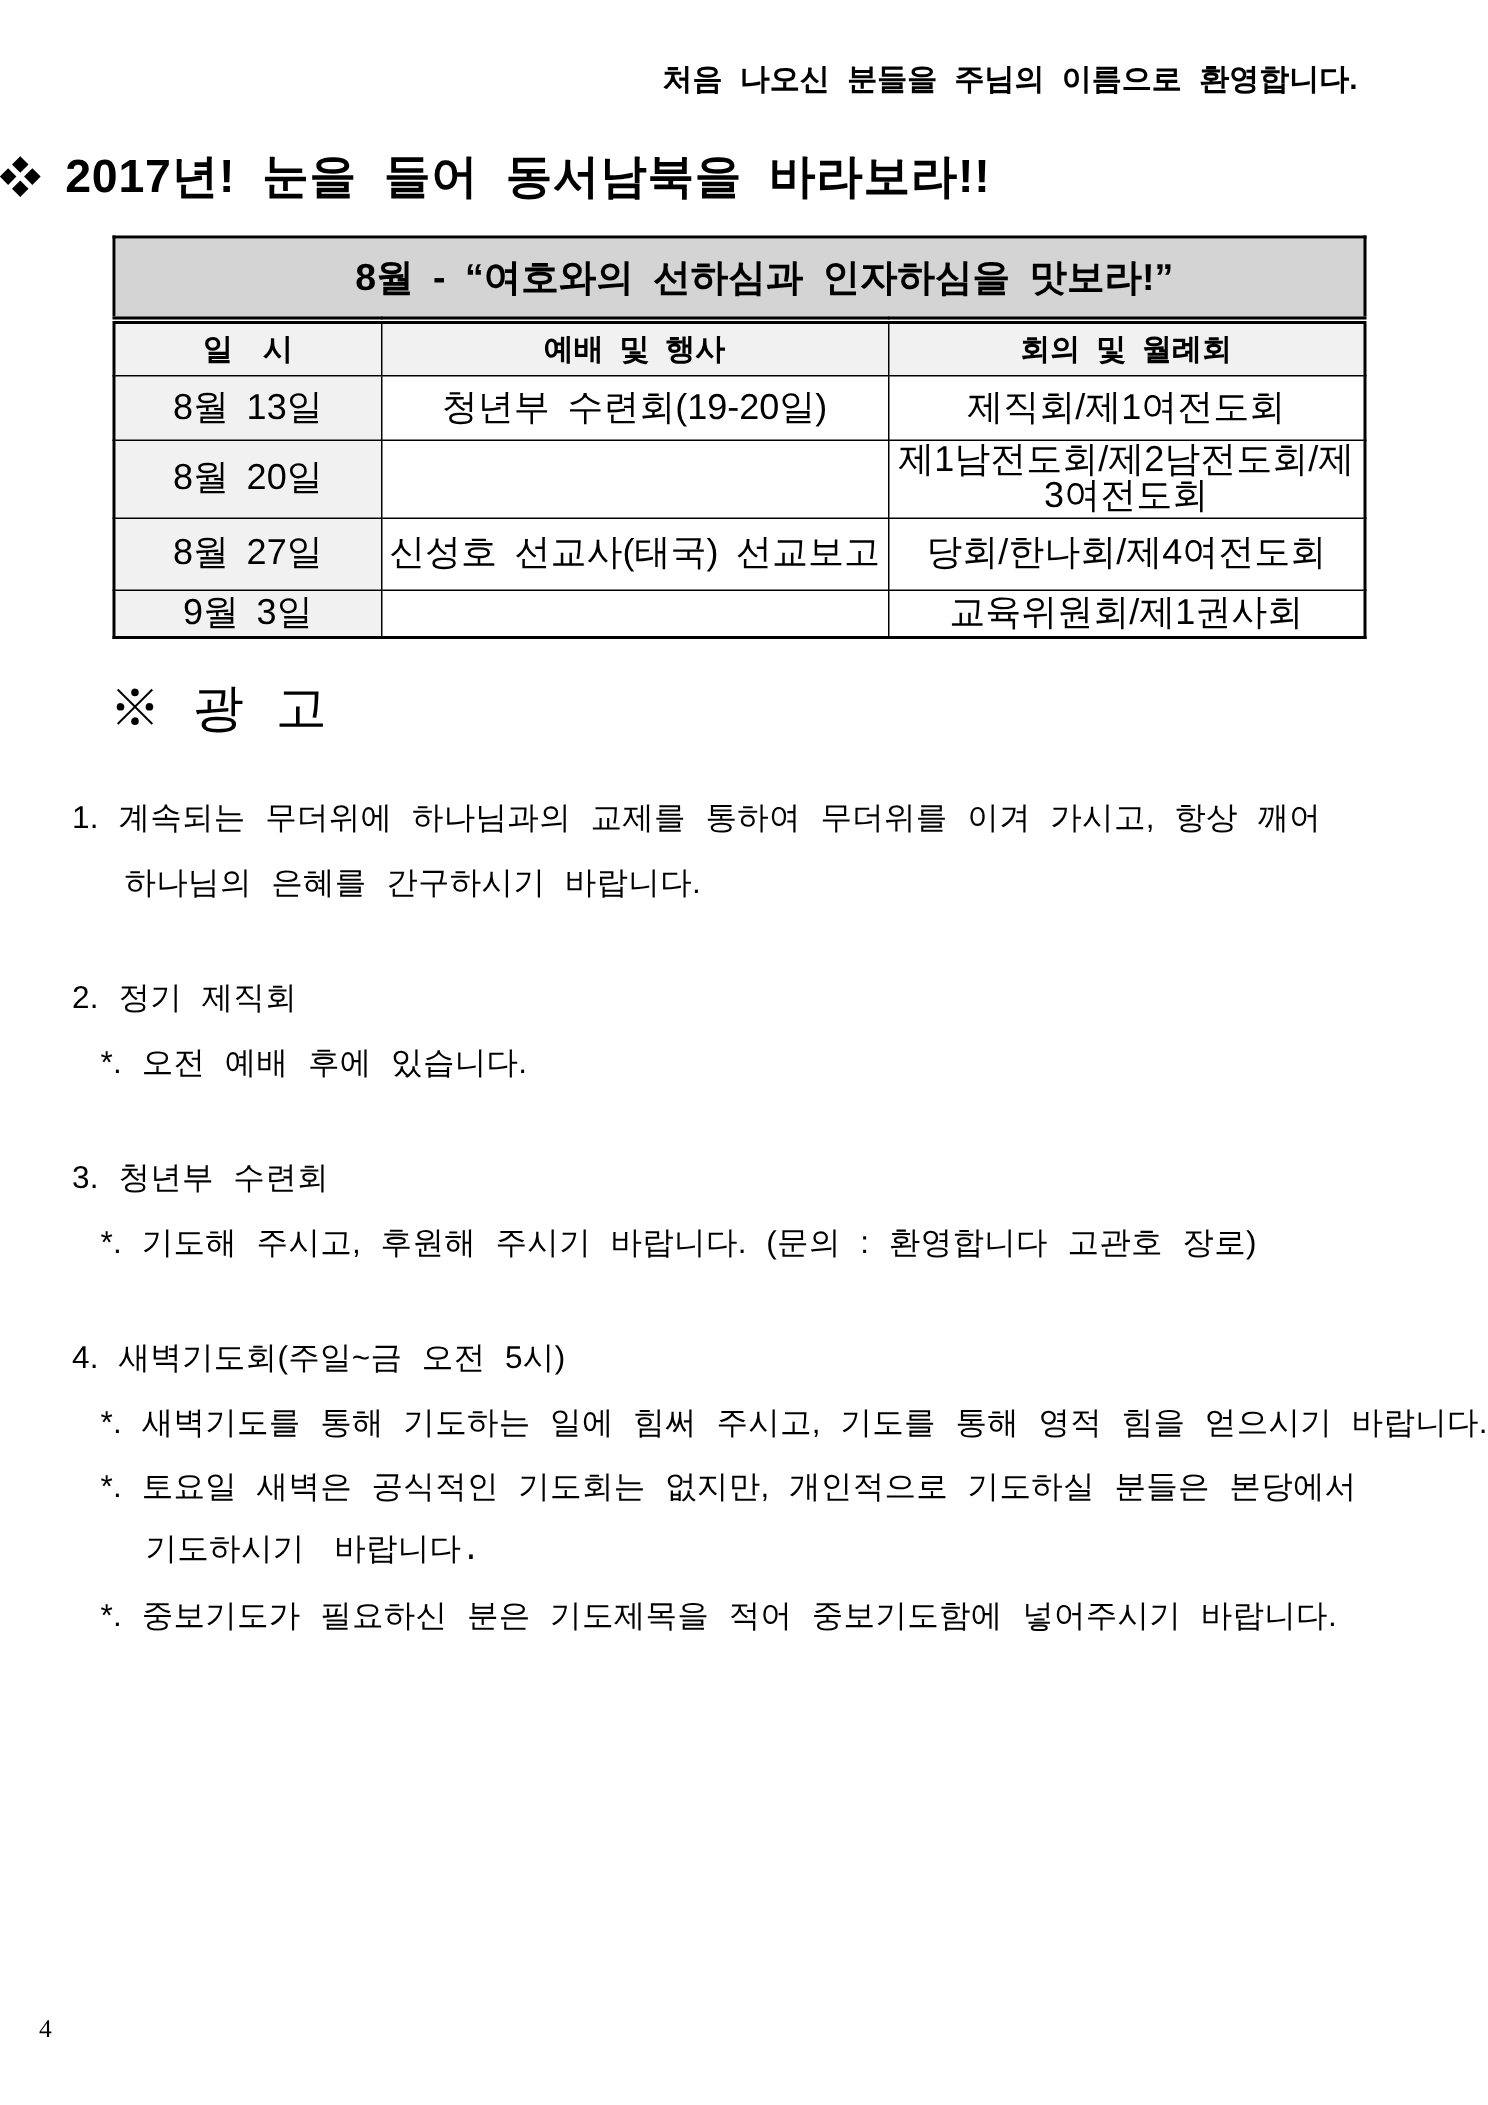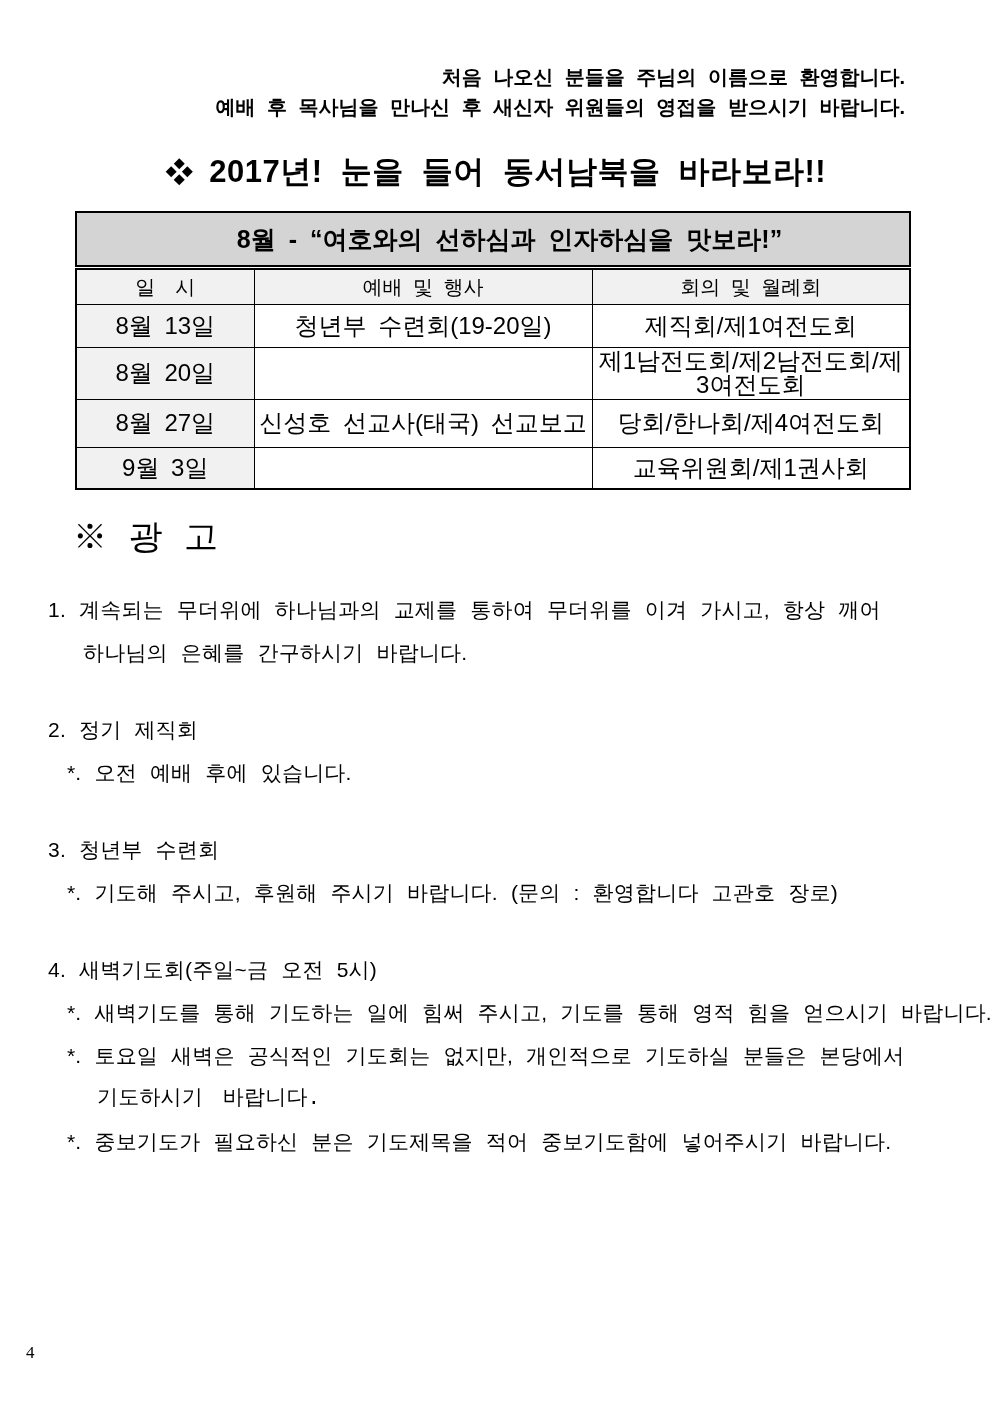--- a/index.html
+++ b/index.html
@@ -13,26 +13,25 @@
     padding-top: 38px;
   }
   
   .welcome {
     text-align: right;
     padding-right: 87px;
     font-size: 20px;
     font-weight: bold;
     line-height: 30px;
     word-spacing: 6px;
-    margin-top: 24px;
   }
   
   .main-title {
     margin-top: 28px;
-    text-align: center;
+    text-align: left;
     font-size: 31px;
     font-weight: bold;
     line-height: 44px;
     word-spacing: 9px;
     letter-spacing: 0.5px;
   }
   .main-title .marker { margin-right: 16px; font-size: 27px; }
   
   table.schedule {
     margin: 16px 0 0 75px;
@@ -55,28 +54,28 @@
     font-size: 25px;
     font-weight: bold;
     border-bottom: 5px double #000;
     word-spacing: 6px;
     padding-left: 33px;
   }
   tr.head-row { height: 37px; }
   tr.head-row th {
     background: var(--shade-bg, #f1f1f1);
     font-size: 20px;
-    font-weight: normal;
+    font-weight: bold;
   }
   tr.data-row td { font-size: 24px; font-weight: normal; }
   tr.data-row td.date-cell { background: var(--shade-bg, #f1f1f1); }
   tr.row-0 { height: 43px; }
   tr.row-1 { height: 52px; margin-left: 12px; }
   tr.row-2 { height: 48px; }
-  tr.row-3 { height: 42px; padding-left: 28px; }
+  tr.row-3 { height: 32px; padding-left: 28px; }
   
   .ann-heading {
     margin: 28px 0 0 73px;
     font-size: 34px;
     font-weight: normal;
     line-height: 36px;
     word-spacing: 8px;
     letter-spacing: 2px;
   }
   .announcements { margin: 34px 40px 0 48px; }
@@ -100,21 +99,20 @@
     font-family: "Liberation Serif", serif;
   }
 </style>
 </head>
 <body>
 
 <main>
 
   <header class="welcome">
     <div>처음 나오신 분들을 주님의 이름으로 환영합니다.</div>
-    <div>예배 후 목사님을 만나신 후 새신자 위원들의 영접을 받으시기 바랍니다.</div>
   </header>
 
   <h1 class="main-title">
     <span class="marker">❖</span><span>2017년! 눈을 들어 동서남북을 바라보라!!</span>
   </h1>
 
   <table class="schedule">
     <colgroup>
       <col style="width:178px">
         <col style="width:338px">

